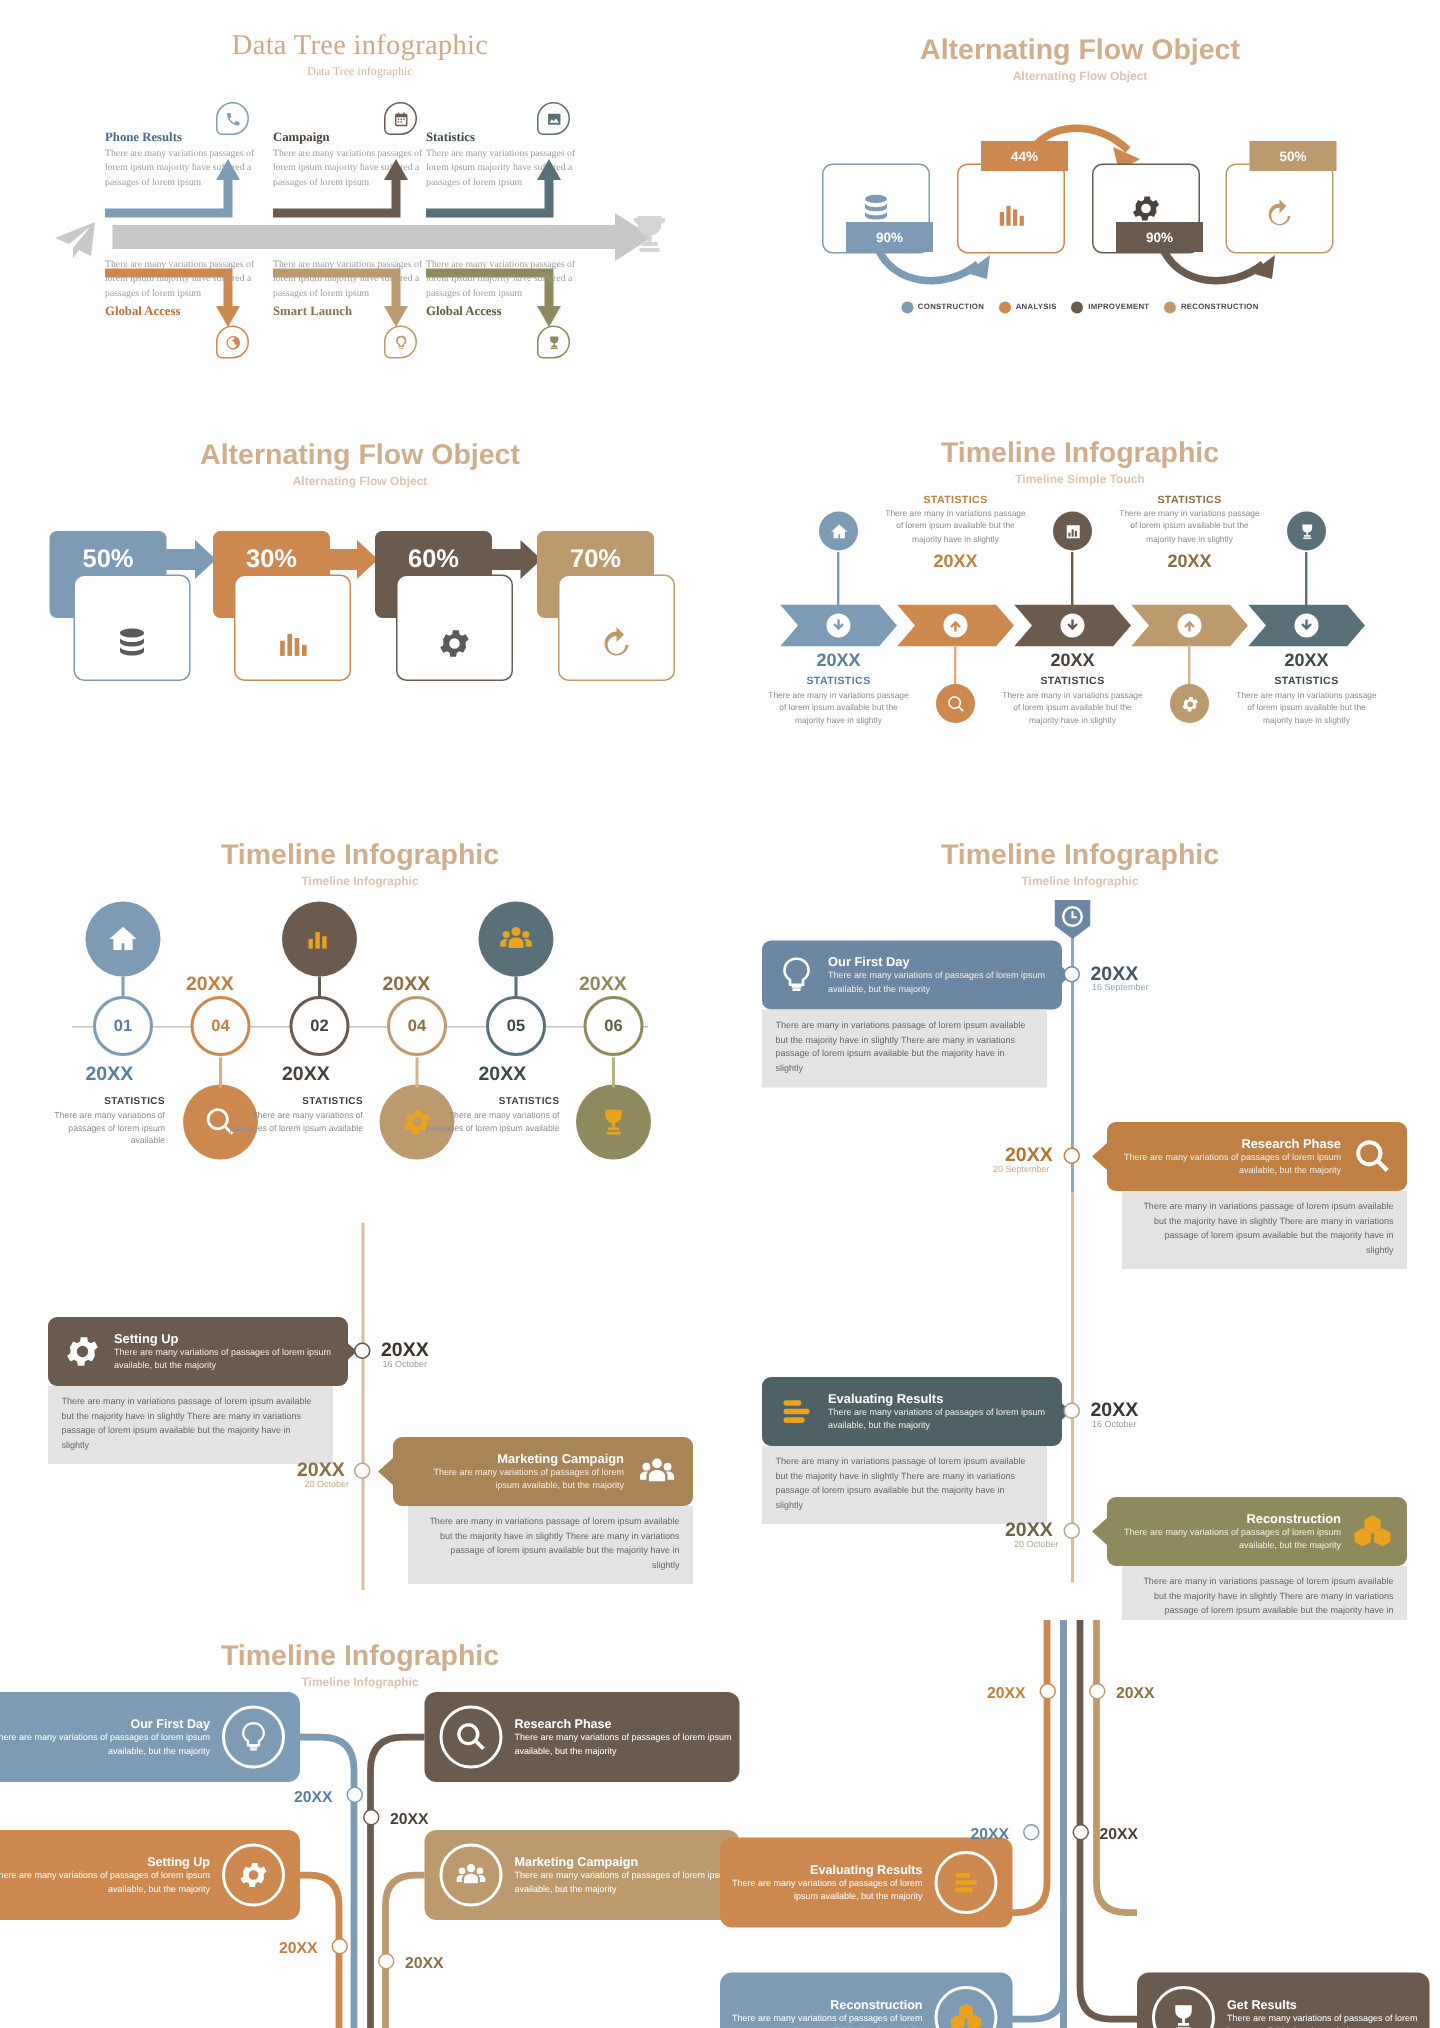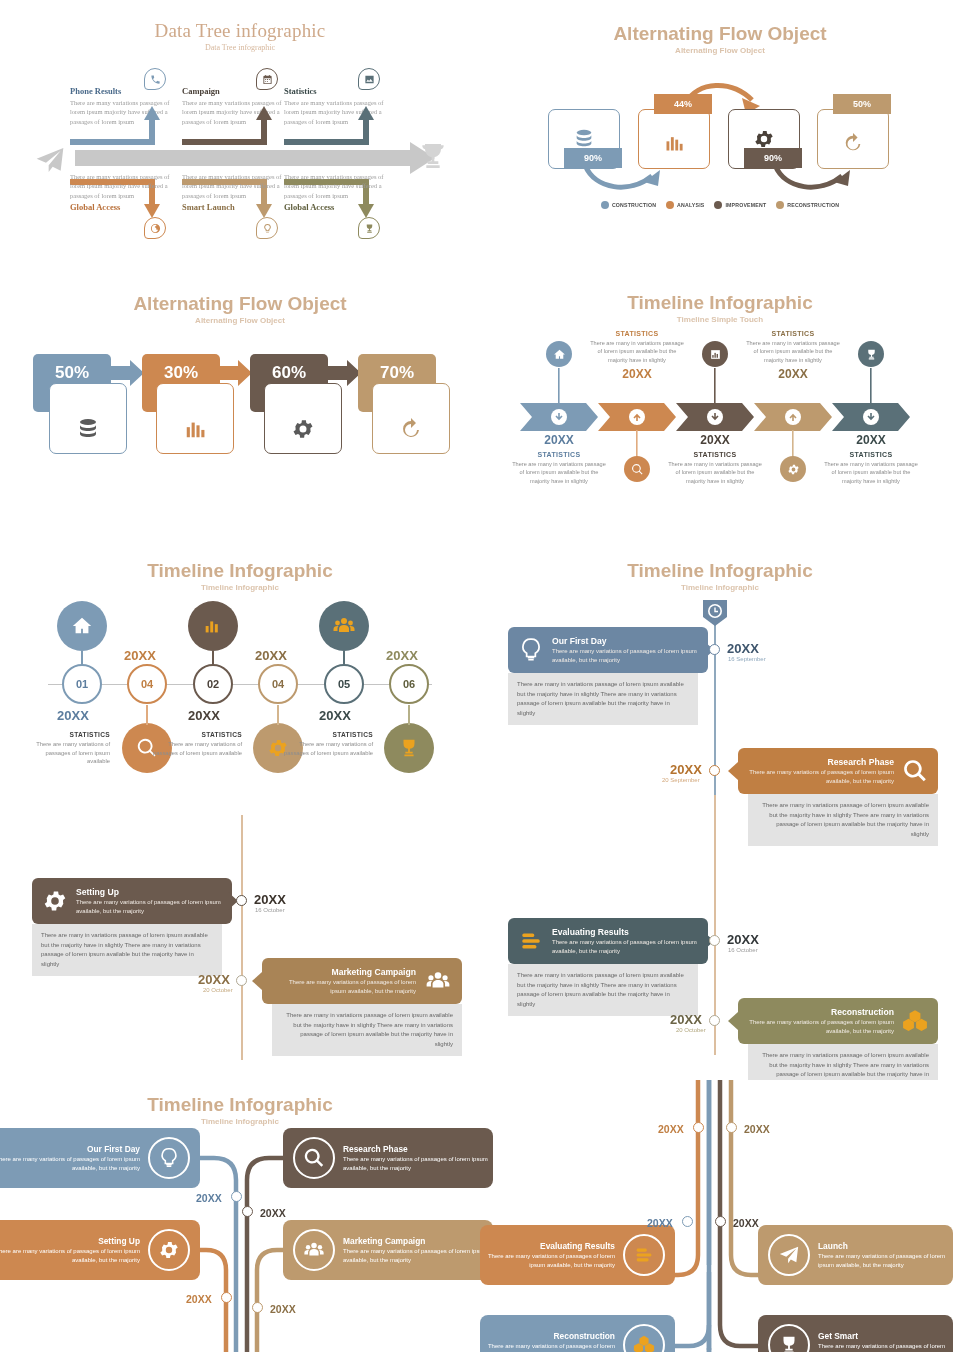--- a/index.html
+++ b/index.html
@@ -757,31 +757,20 @@
       <svg width="22" height="22" viewBox="0 0 24 24" fill="#eba21f">
           <rect x="4" y="5" width="11" height="3.4" rx="1.5"></rect>
           <rect x="4" y="10.3" width="16" height="3.4" rx="1.5"></rect>
           <rect x="4" y="15.6" width="13" height="3.4" rx="1.5"></rect>
         </svg>
     </div>
   </div>
   <div class="br-node" style="left:693px;top:42px;border-color:#cd8850;"></div>
   <div class="br-year" style="left:658px;top:43px;color:#c07f43;">20XX</div>
 
-  <div class="br-card" style="left:758px;top:145px;width:195px;height:60px;background:#bd9a6e;justify-content:flex-start;padding-left:10px;">
-    <div class="br-ring">
-      <svg width="22" height="22" viewBox="0 0 24 24" fill="#fff">
-          <path d="M22,3 L2,11 L9,14 L20,5 L11,16 L11,21 L14,17 L20,20 Z"></path>
-        </svg>
-    </div>
-    <div style="margin-left:8px;">
-      <div class="br-title">Launch</div>
-      <div class="br-sub">There are many variations of passages of lorem ipsum available, but the majority</div>
-    </div>
-  </div>
   <div class="br-node" style="left:726px;top:42px;border-color:#bd9a6e;"></div>
   <div class="br-year" style="left:744px;top:43px;color:#8a6f46;">20XX</div>
 
   <div class="br-card" style="left:480px;top:235px;width:195px;height:60px;background:#7d9bb5;justify-content:flex-end;padding-right:10px;">
     <div style="text-align:right;margin-right:8px;">
       <div class="br-title">Reconstruction</div>
       <div class="br-sub">There are many variations of passages of lorem ipsum available, but the majority</div>
     </div>
     <div class="br-ring">
       <svg width="22" height="22" viewBox="0 0 24 24" fill="#eba21f">
@@ -794,19 +783,19 @@
   <div class="br-node" style="left:682px;top:136px;border-color:#7d9bb5;"></div>
   <div class="br-year" style="left:647px;top:137px;color:#5c7d9e;">20XX</div>
 
   <div class="br-card" style="left:758px;top:235px;width:195px;height:60px;background:#6b5a4e;justify-content:flex-start;padding-left:10px;">
     <div class="br-ring">
       <svg width="22" height="22" viewBox="0 0 24 24" fill="#fff">
           <path d="M6,3h12v4a6,6 0 0 1 -5,5.9V16h3v2H8v-2h3v-3.1A6,6 0 0 1 6,7z M7,19h10v2H7z"></path>
         </svg>
     </div>
     <div style="margin-left:8px;">
-      <div class="br-title">Get Smart</div>
+      <div class="br-title">Get Results</div>
       <div class="br-sub">There are many variations of passages of lorem ipsum available, but the majority</div>
     </div>
   </div>
   <div class="br-node" style="left:715px;top:136px;border-color:#6b5a4e;"></div>
   <div class="br-year" style="left:733px;top:137px;color:#4a4139;">20XX</div>
 </div>
 
 </body></html>

